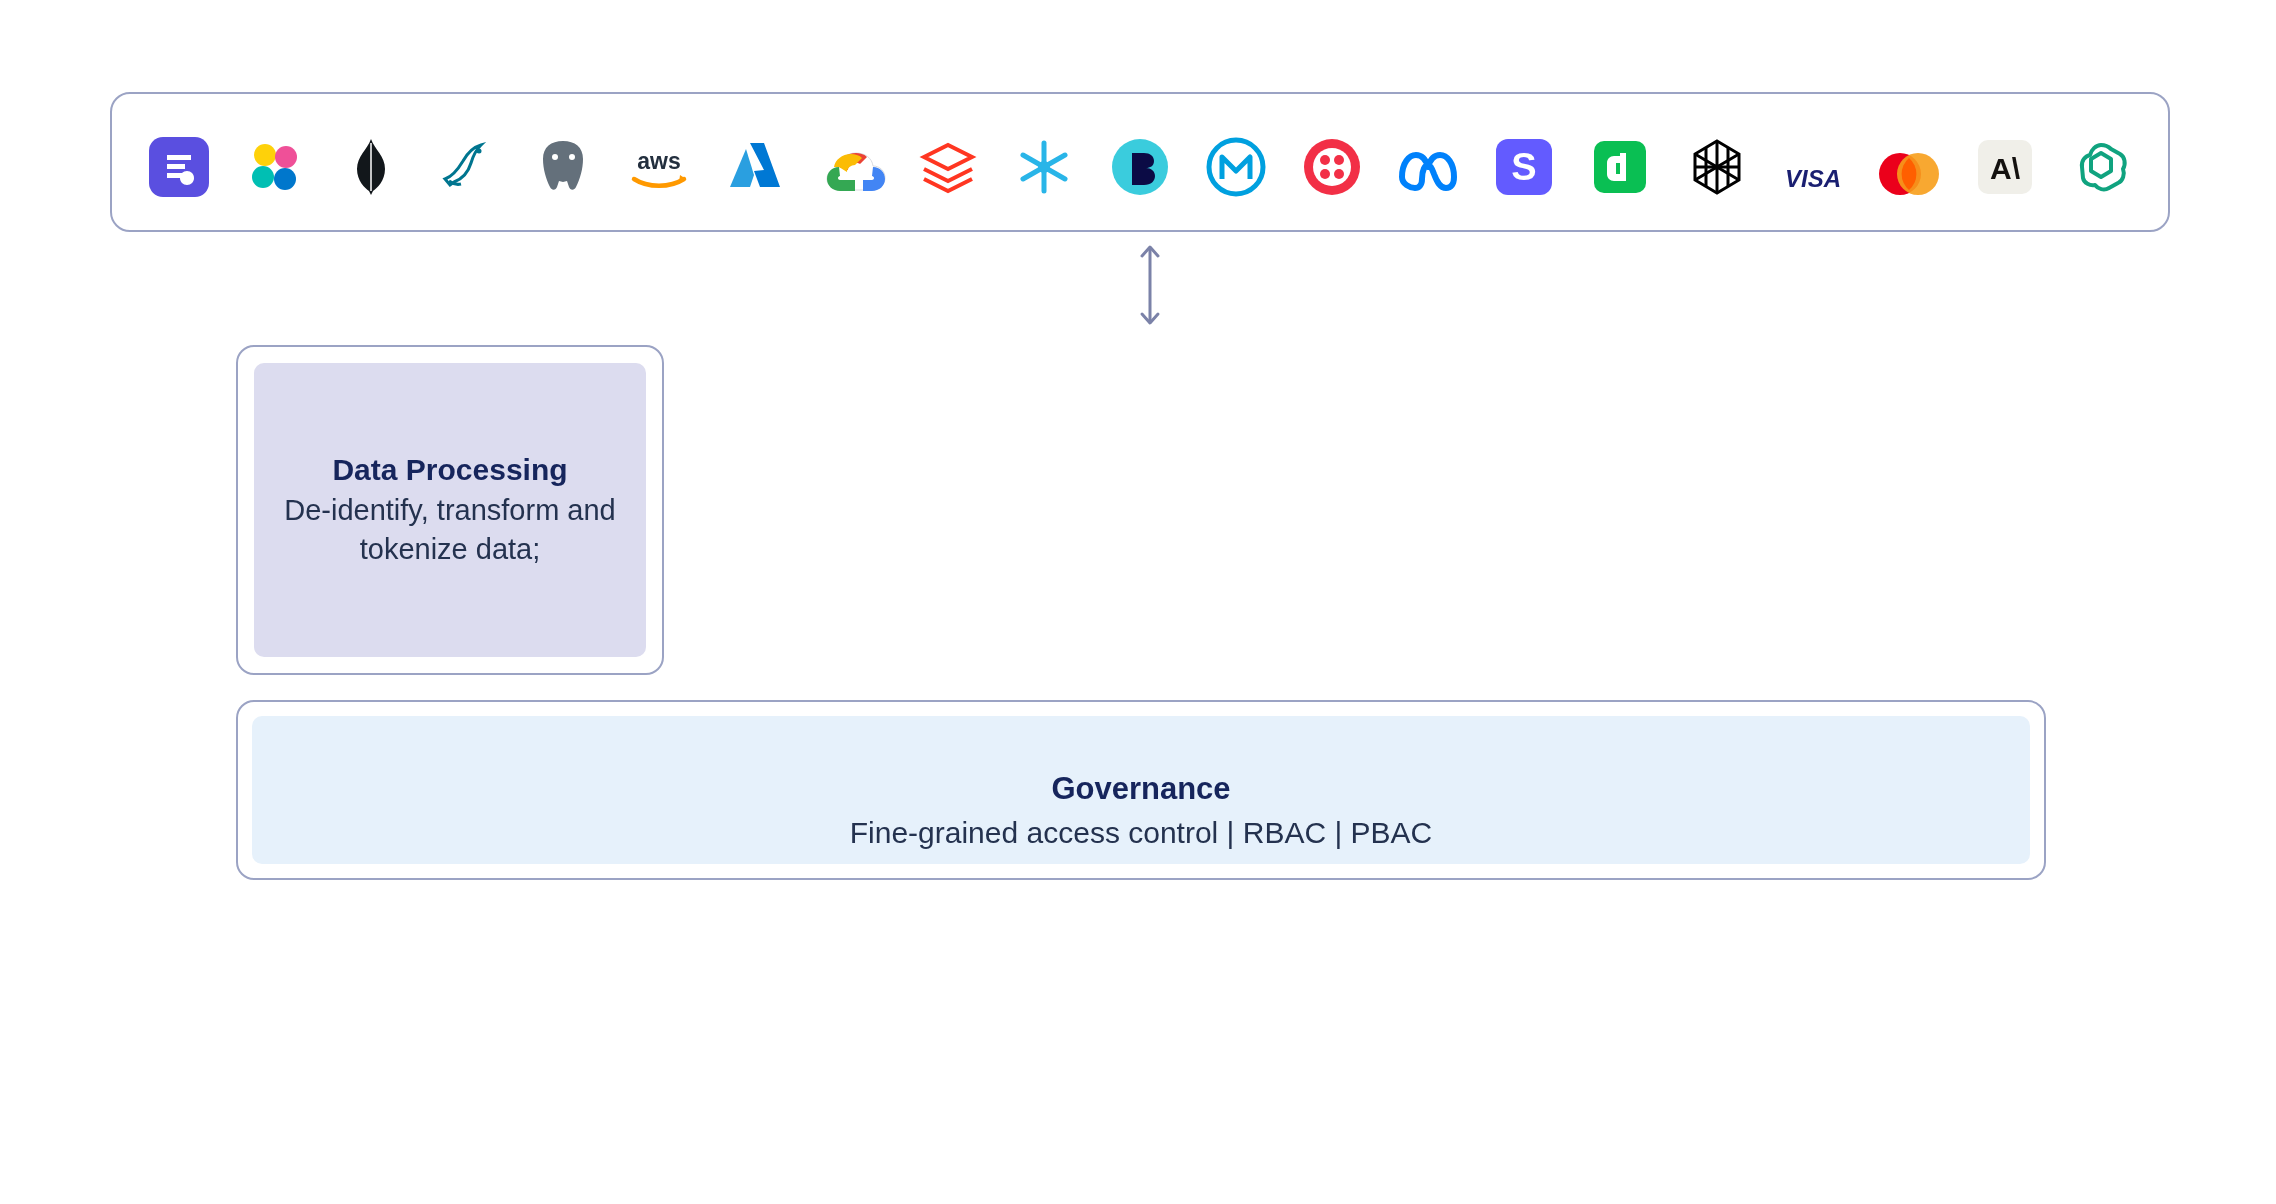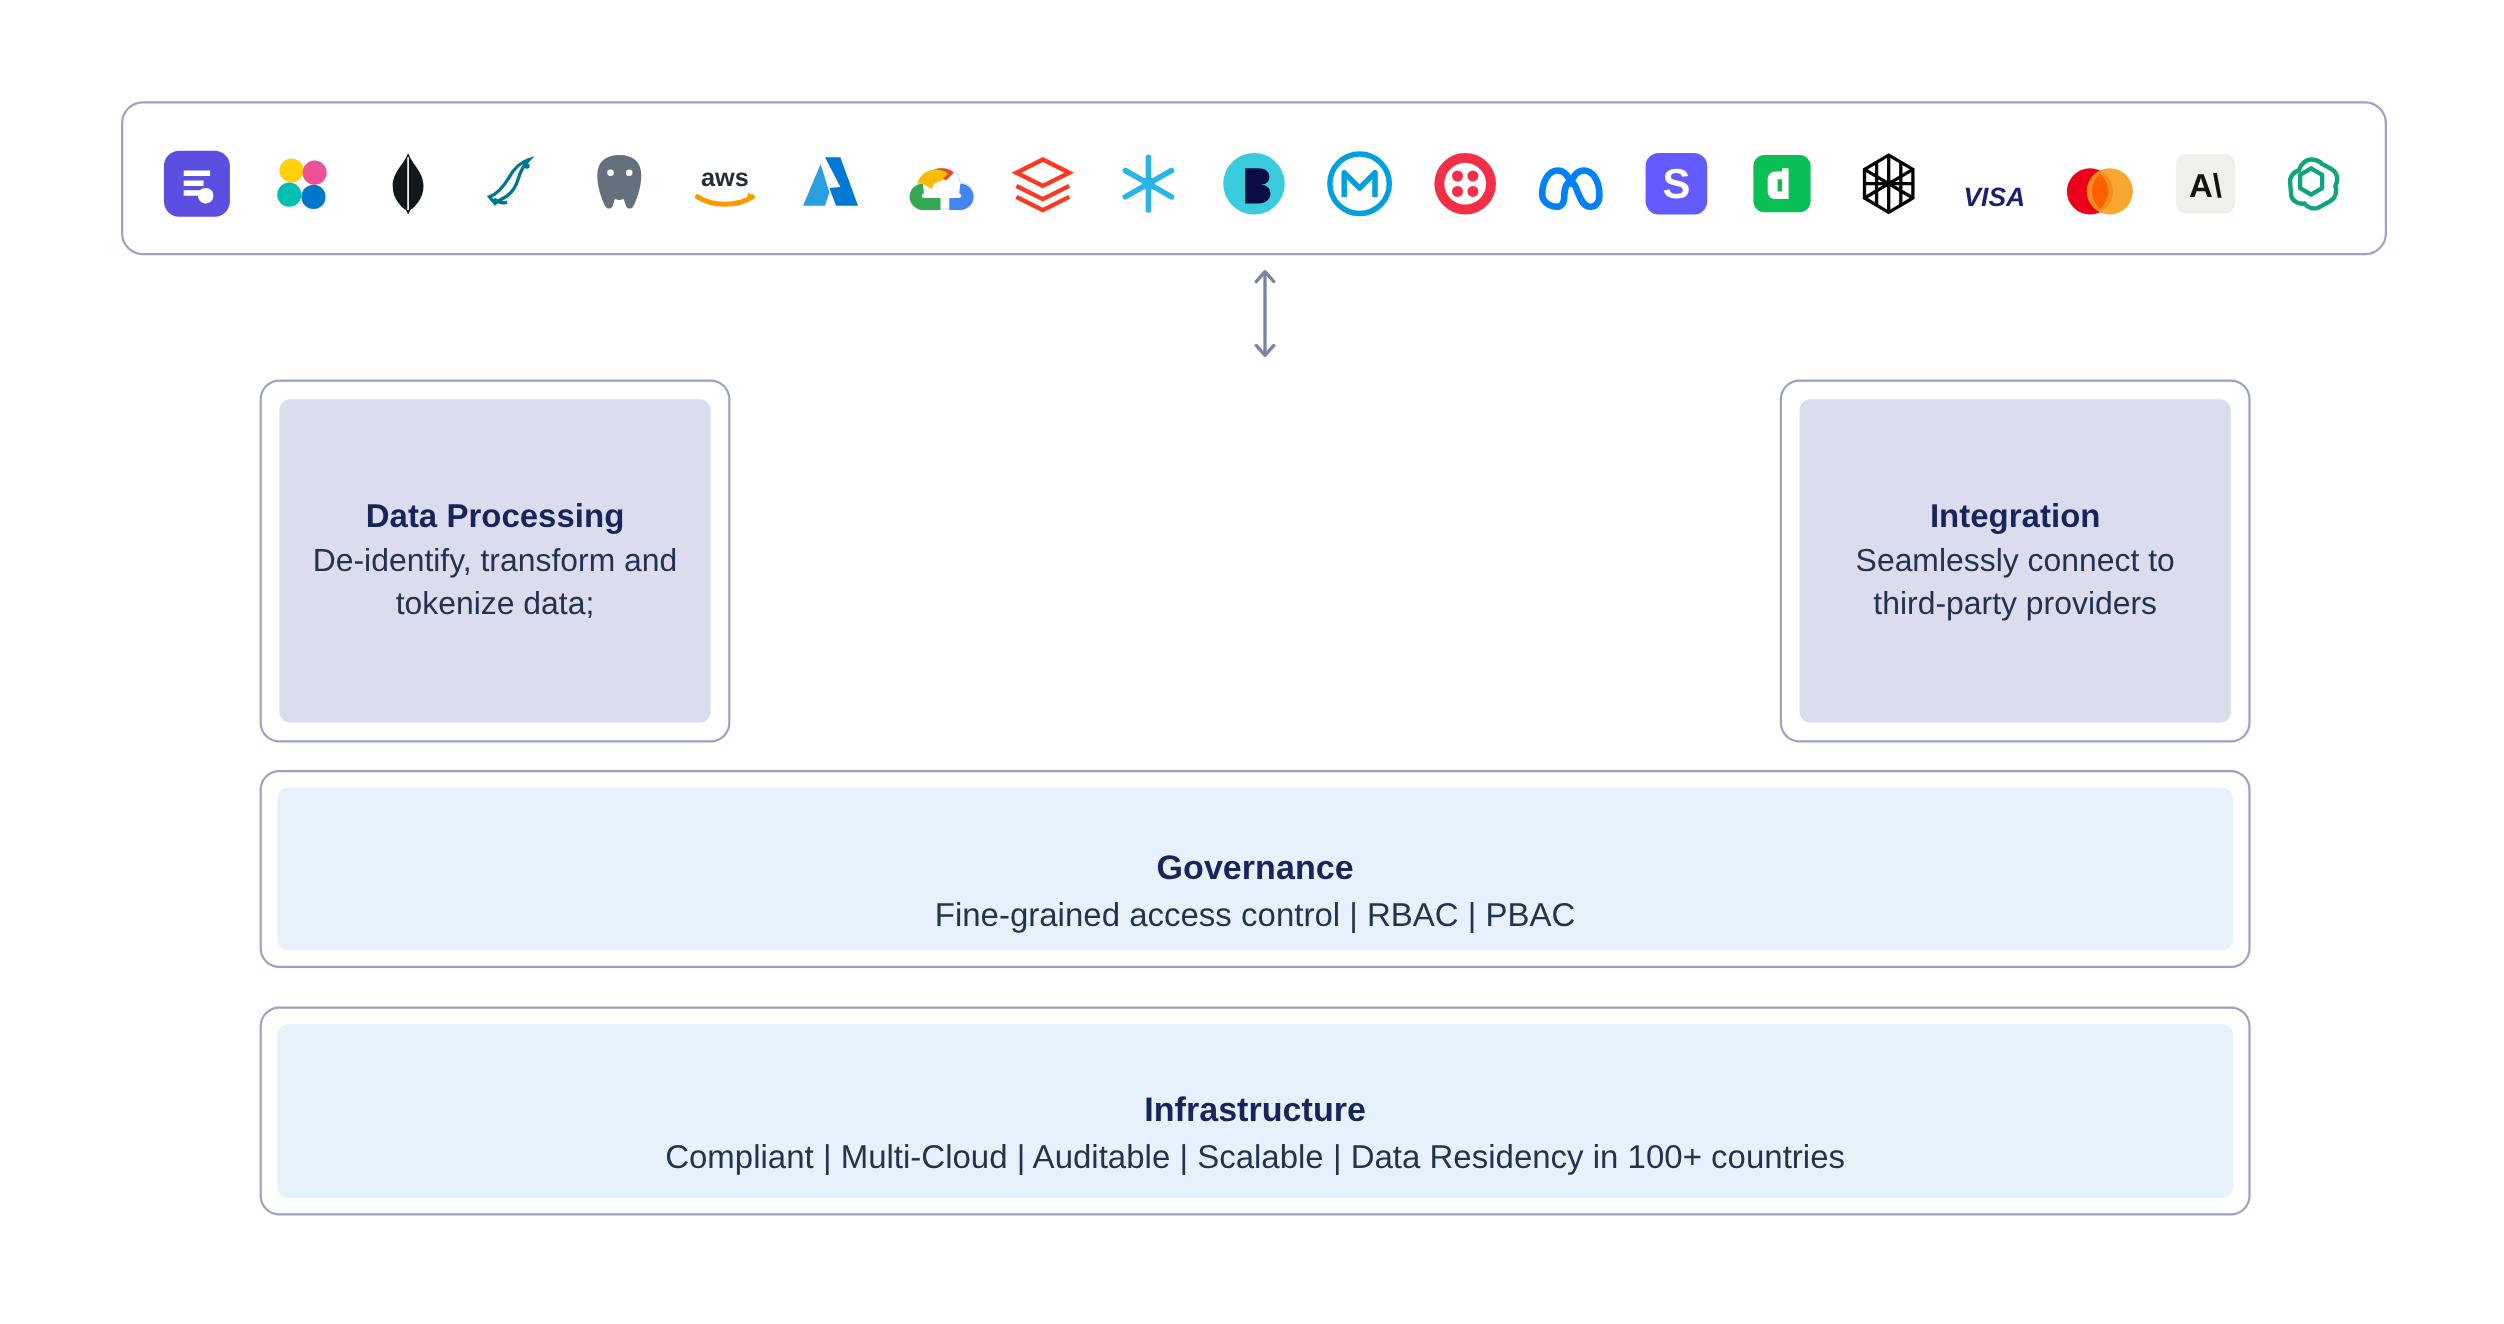--- a/index.html
+++ b/index.html
@@ -337,36 +337,24 @@
 
 
     <div class="pillar">
       <div class="pillar-inner">
         <div class="pillar-title">Data Processing</div>
         <div class="pillar-desc">De-identify, transform and tokenize data;</div>
       </div>
     </div>
 
 
-    <div class="pillar">
-      <div class="pillar-inner">
-        <div class="pillar-title">Integration</div>
-        <div class="pillar-desc">Seamlessly connect to third-party providers</div>
-      </div>
-    </div>
 
   </div>
 
   <div class="band" id="governance-band">
     <div class="band-inner">
       <div class="band-title">Governance</div>
       <div class="band-desc">Fine-grained access control | RBAC | PBAC</div>
     </div>
   </div>
 
-  <div class="band" id="infrastructure-band">
-    <div class="band-inner">
-      <div class="band-title">Infrastructure</div>
-      <div class="band-desc">Compliant | Multi-Cloud | Auditable | Scalable  | Data Residency in 100+ countries</div>
-    </div>
-  </div>
 
 </div>
 
 </body></html>

